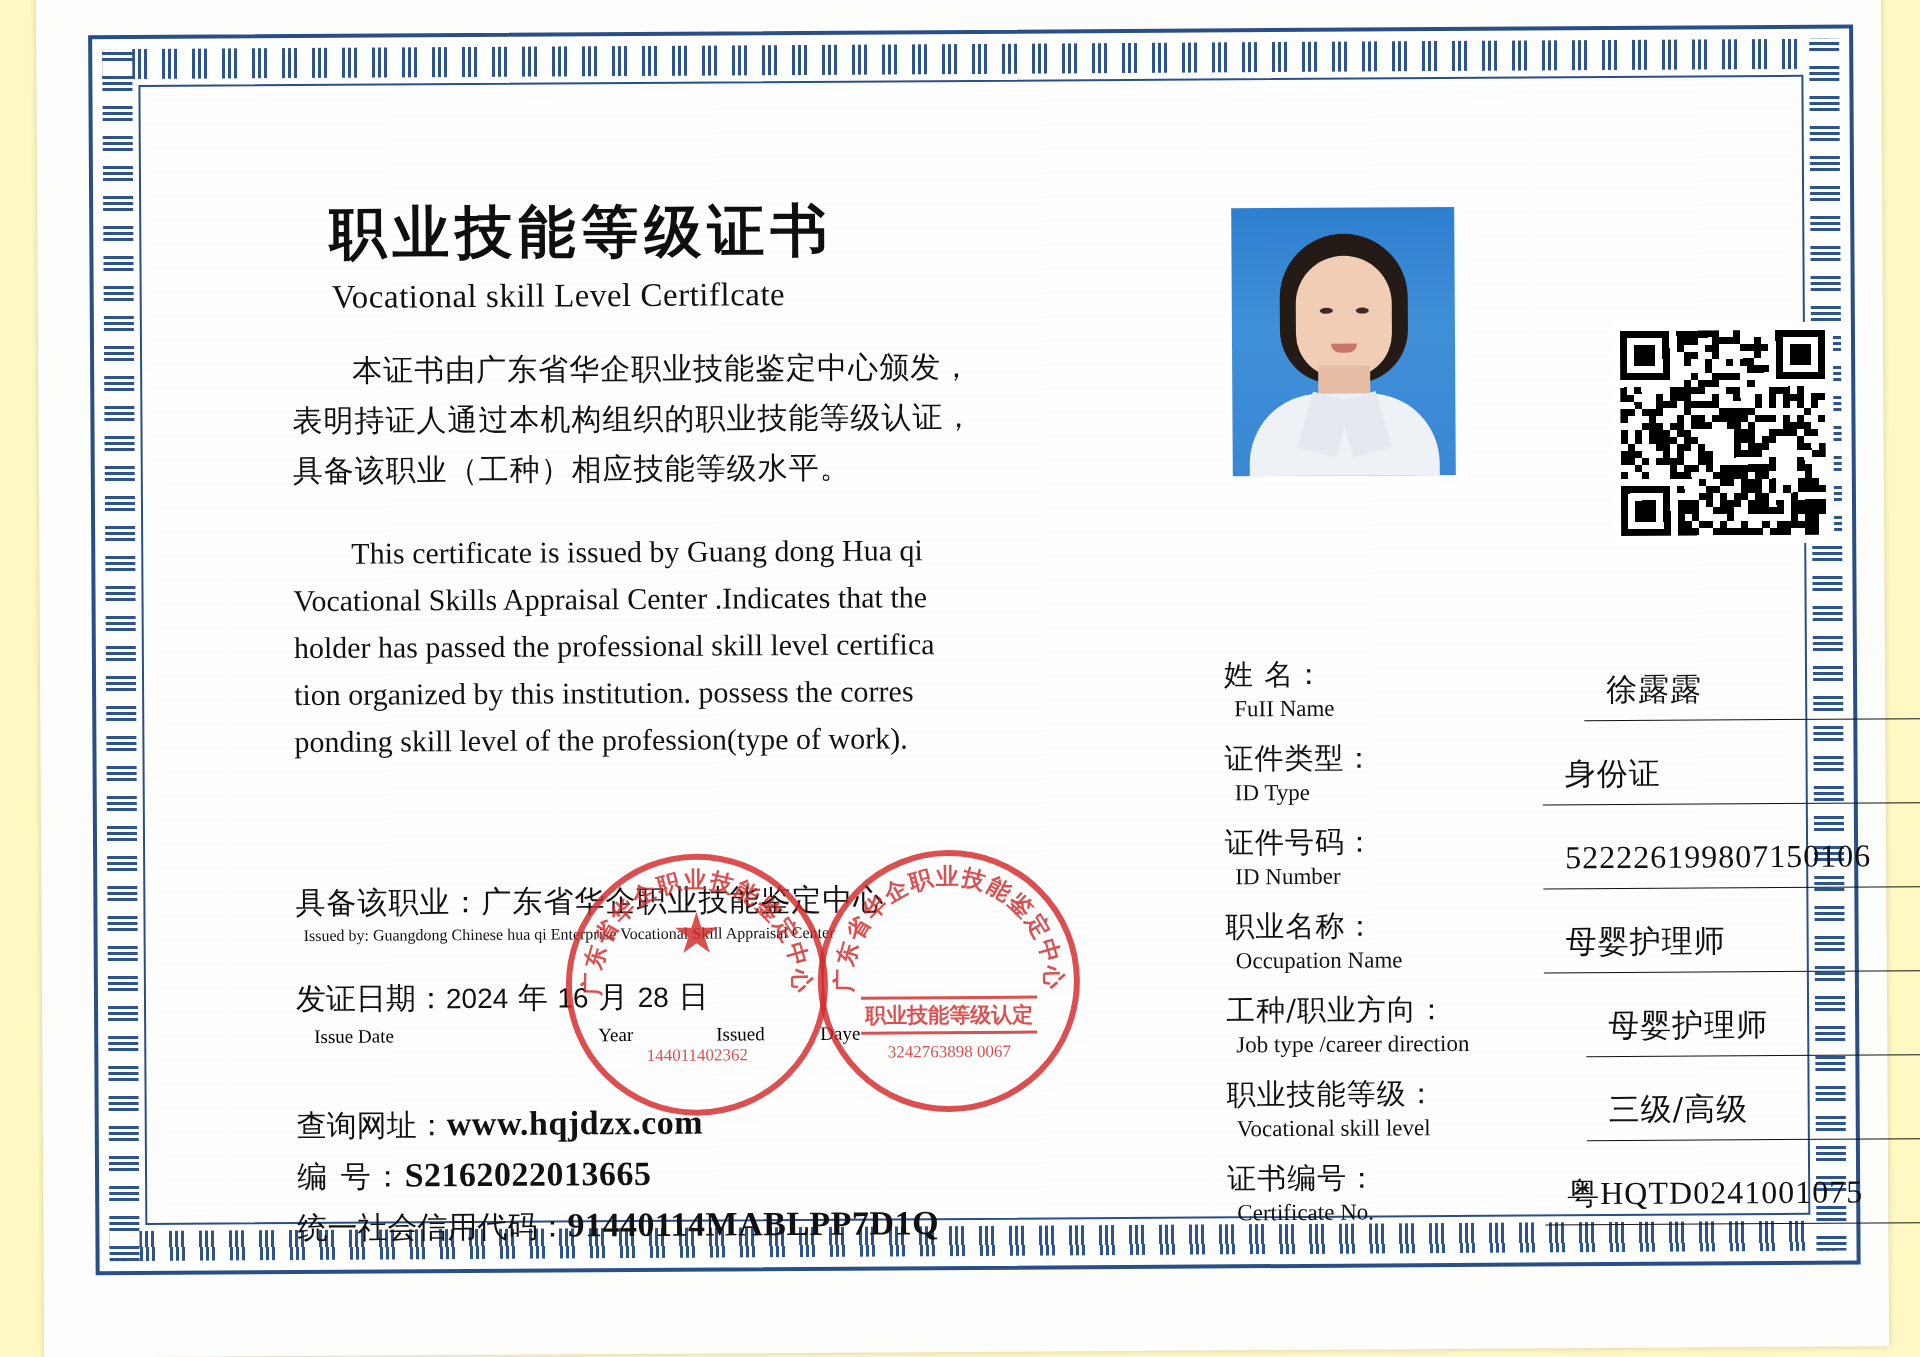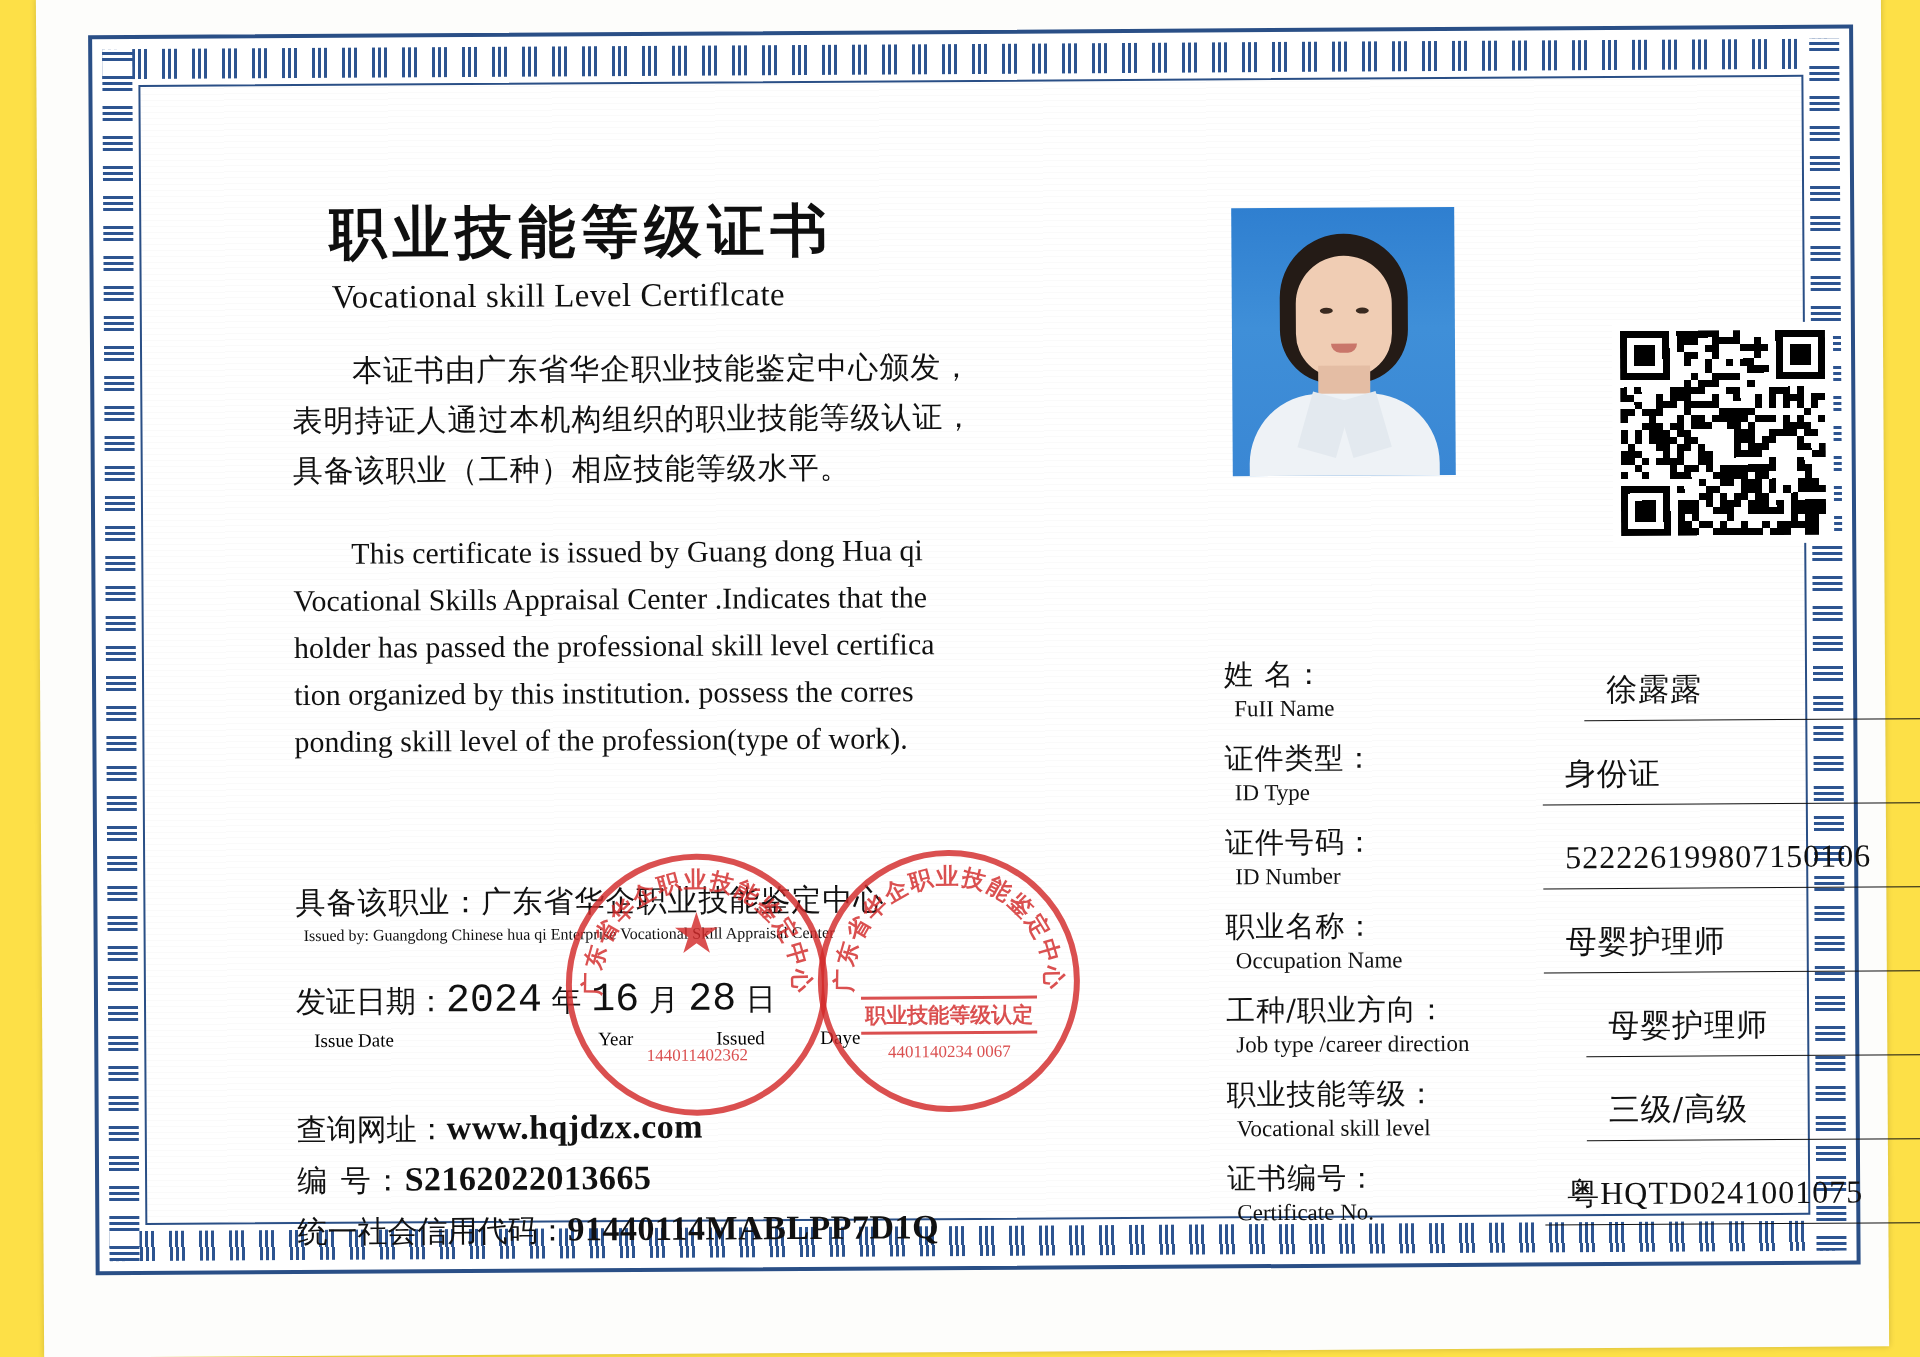--- a/index.html
+++ b/index.html
@@ -11,21 +11,21 @@
     width: 1920px;
     height: 1357px;
     font-family: "Liberation Serif", serif;
     overflow: hidden;
   }
 
   .page {
     position: relative;
     width: 1920px;
     height: 1357px;
-    background: #fde047;
+    background: #fef9c3;
   }
 
   
   .sheet {
     position: absolute;
     left: 40px;
     top: -8px;
     width: 1845px;
     height: 1360px;
     background: #fdfdfb;
@@ -142,21 +142,21 @@
     white-space: nowrap;
   }
   .date-row {
     margin-top: 34px;
     font-family: "DejaVu Serif", serif;
     font-size: 30px;
     color: #111;
     white-space: nowrap;
     position: relative;
   }
-  .date-row .dv { font-family: Liberation Mono, monospace; font-size: 40px; }
+  .date-row .dv { font-family: Liberation Sans, sans-serif; font-size: 28px; }
   .date-sub {
     position: relative;
     font-family: "Liberation Serif", serif;
     font-size: 19px;
     height: 26px;
     margin-top: 2px;
   }
   .date-sub span { position: absolute; top: 4px; }
 
   .bottom-block {
@@ -882,19 +882,19 @@
         </div>
 
         <div class="stamp stamp-2">
           <svg class="stamp-arc" viewBox="0 0 250 250">
             <defs>
                 <path id="arcR" d="M 28,125 A 97,97 0 0 1 222,125"></path>
               </defs>
             <text><textPath href="#arcR" startOffset="50%" text-anchor="middle">广东省华企职业技能鉴定中心</textPath></text>
           </svg>
           <div class="stamp-banner">职业技能等级认定</div>
-          <div class="stamp-code">4401140234 0067</div>
+          <div class="stamp-code">3242763898 0067</div>
         </div>
 
       </div>
     </div>
   </div>
 </div>
 
 </body></html>

